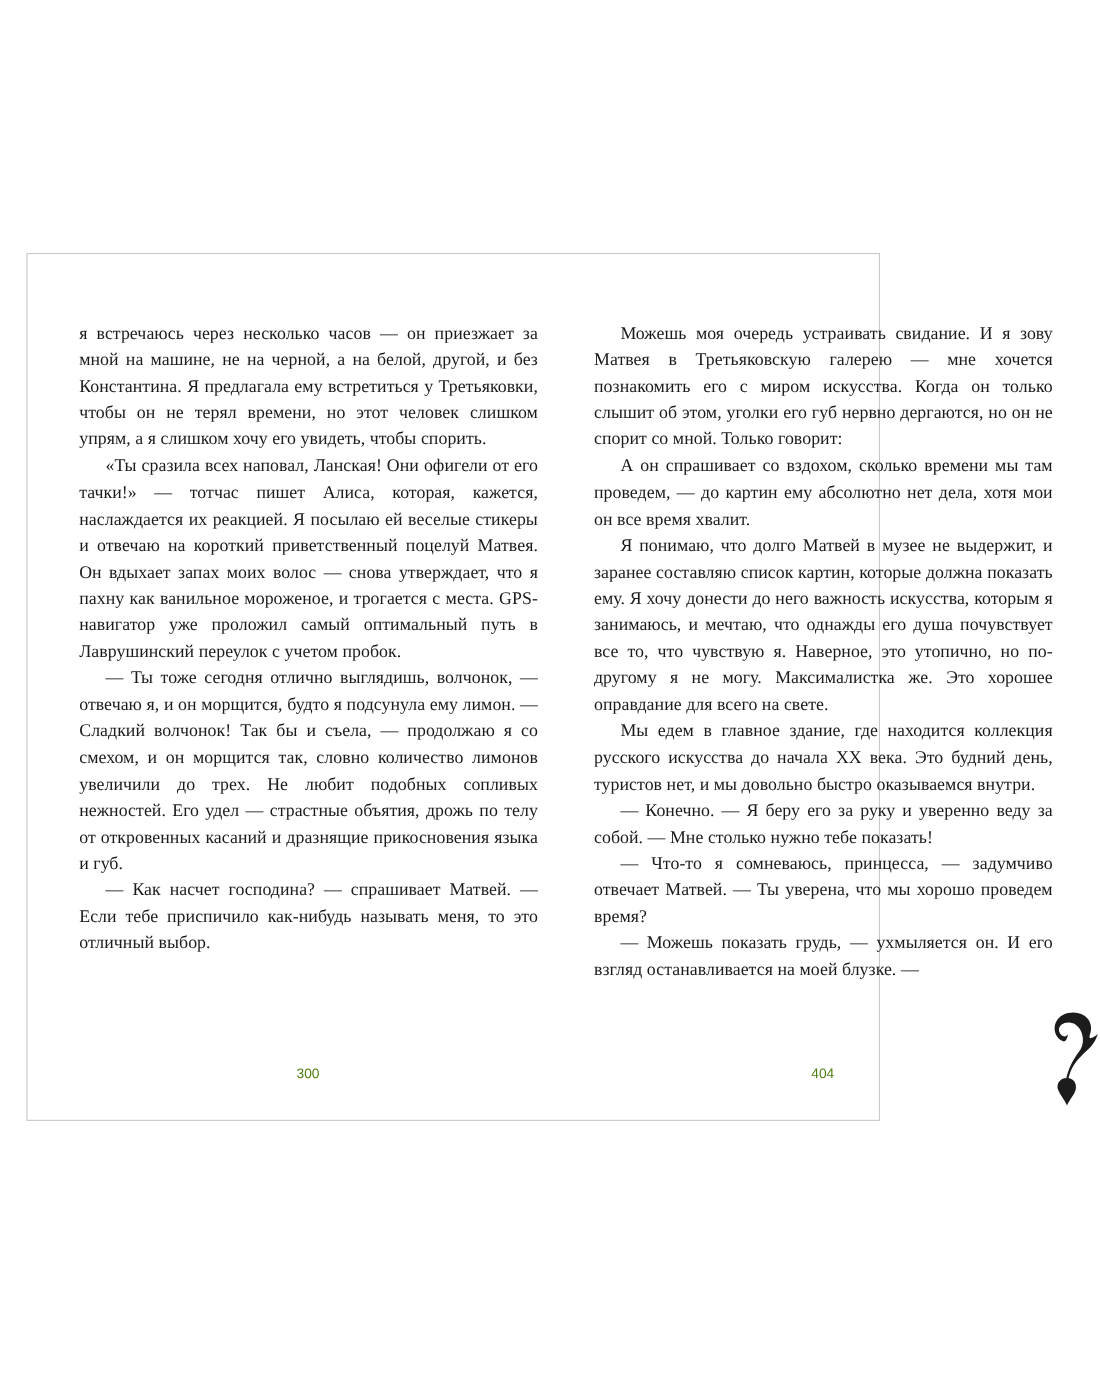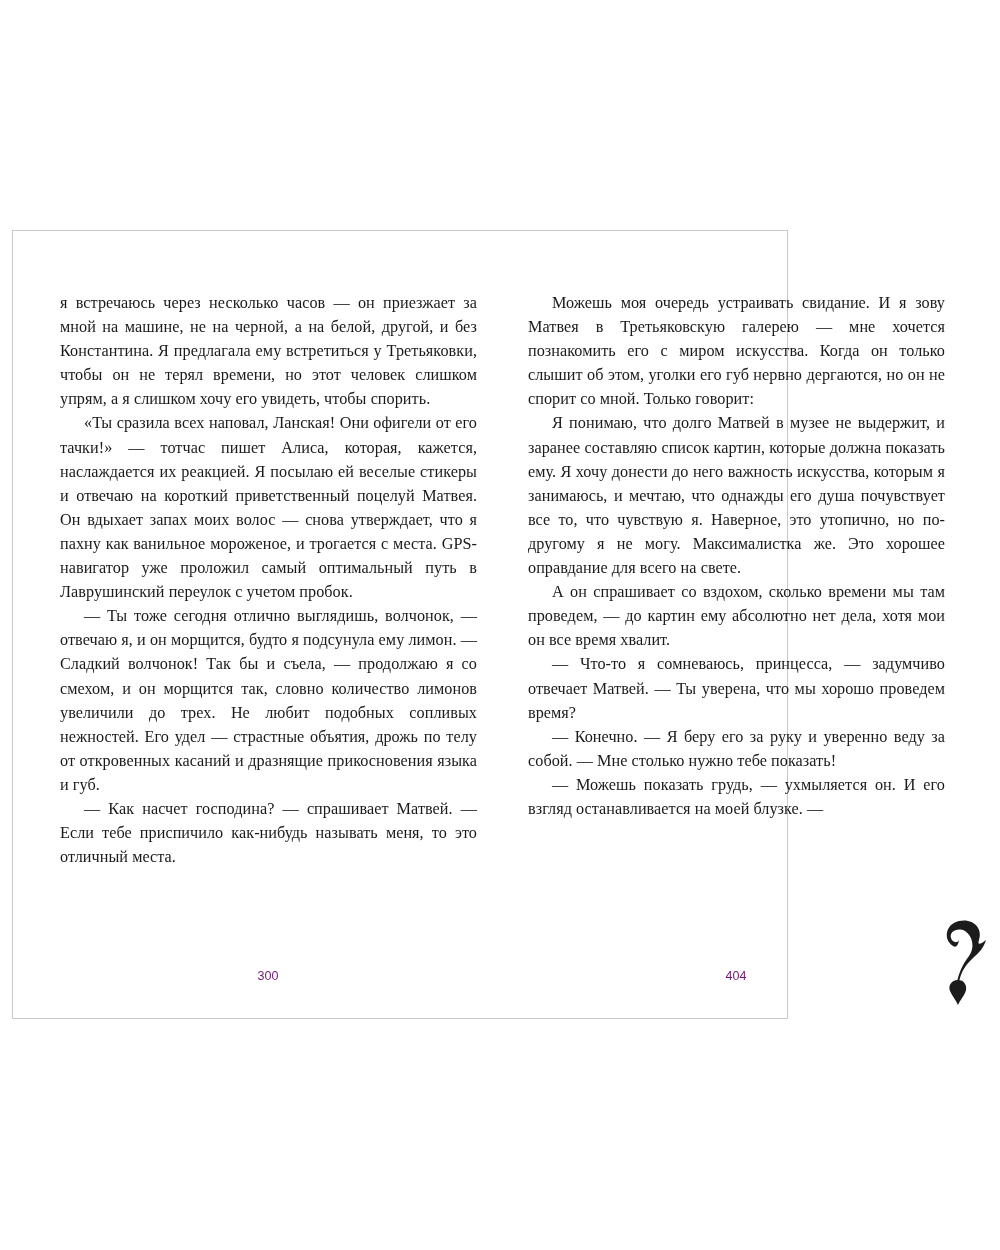--- a/index.html
+++ b/index.html
@@ -1,63 +1,64 @@
 <!DOCTYPE html>
 <html><head>
   <meta charset="utf-8">
   <style>
     html, body { margin: 0; padding: 0; background: #ffffff; }
     body { width: 1000px; height: 1250px; position: relative; overflow: hidden; }
     .spread {
-      position: absolute; left: 12px; top: 230px; width: 776px; height: 789px;
+      position: absolute; left: 24px; top: 230px; width: 776px; height: 789px;
       border: 1px solid #c8c8c8; box-sizing: border-box; background: #fff;
     }
     .page { position: absolute; top: 60px; width: 417px; }
     .page.left { left: 47px; }
     .page.right { left: 515px; }
     .page p {
       margin: 0;
       font-family: "Liberation Serif", "DejaVu Serif", serif;
       font-size: 16.2px;
       line-height: 24.1px;
       color: #1a1a1a;
       text-align: justify;
       text-indent: 24px;
       letter-spacing: 0.05px;
       hyphens: manual;
     }
     .page p.noindent { text-indent: 0; }
     .folio {
       position: absolute; top: 738px;
       font-family: "Liberation Sans", "DejaVu Sans", sans-serif;
-      font-size: 12.5px; color: #701a75; width: 60px; text-align: center;
+      font-size: 12.5px; color: #4d7c0f; width: 60px; text-align: center;
     }
     .folio.left { left: 225px; }
     .folio.right { left: 693px; }
     .ornament { position: absolute; left: 926px; top: 685px; width: 50px; height: 90px; }
   </style>
 </head>
 <body>
 
 <div class="spread">
 
   <div class="page left">
     <p class="noindent">я встречаюсь через несколько часов — он приезжает за мной на машине, не на черной, а на белой, другой, и без Константина. Я предлагала ему встретиться у Третьяковки, чтобы он не терял времени, но этот человек слишком упрям, а я слишком хочу его увидеть, чтобы спорить.</p>
     <p>«Ты сразила всех наповал, Ланская! Они офигели от его тачки!» — тотчас пишет Алиса, которая, кажется, наслаждается их реакцией. Я посылаю ей веселые стикеры и отвечаю на короткий приветственный поцелуй Матвея. Он вдыхает запах моих волос — снова утверждает, что я пахну как ванильное мороженое, и трогается с места. GPS-навигатор уже проложил самый оптимальный путь в Лаврушинский переулок с учетом пробок.</p>
     <p>— Ты тоже сегодня отлично выглядишь, волчонок, — отвечаю я, и он морщится, будто я подсунула ему лимон. — Сладкий волчонок! Так бы и съела, — продолжаю я со смехом, и он морщится так, словно количество лимонов увеличили до трех. Не любит подобных сопливых нежностей. Его удел — страстные объятия, дрожь по телу от откровенных касаний и дразнящие прикосновения языка и губ.</p>
-    <p>— Как насчет господина? — спрашивает Матвей. — Если тебе приспичило как-нибудь называть меня, то это отличный места.</p>
+    <p>— Как насчет господина? — спрашивает Матвей. — Если тебе приспичило как-нибудь называть меня, то это отличный выбор.</p>
   </div>
   <div class="folio left">300</div>
 
   <div class="page right">
     <p>Можешь моя очередь устраивать свидание. И я зову Матвея в Третьяковскую галерею — мне хочется познакомить его с миром искусства. Когда он только слышит об этом, уголки его губ нервно дергаются, но он не спорит со мной. Только говорит:</p>
+    <p>А он спрашивает со вздохом, сколько времени мы там проведем, — до картин ему абсолютно нет дела, хотя мои он все время хвалит.</p>
     <p>Я понимаю, что долго Матвей в музее не выдержит, и заранее составляю список картин, которые должна показать ему. Я хочу донести до него важность искусства, которым я занимаюсь, и мечтаю, что однажды его душа почувствует все то, что чувствую я. Наверное, это утопично, но по-другому я не могу. Максималистка же. Это хорошее оправдание для всего на свете.</p>
-    <p>А он спрашивает со вздохом, сколько времени мы там проведем, — до картин ему абсолютно нет дела, хотя мои он все время хвалит.</p>
+    <p>Мы едем в главное здание, где находится коллекция русского искусства до начала XX века. Это будний день, туристов нет, и мы довольно быстро оказываемся внутри.</p>
+    <p>— Конечно. — Я беру его за руку и уверенно веду за собой. — Мне столько нужно тебе показать!</p>
     <p>— Что-то я сомневаюсь, принцесса, — задумчиво отвечает Матвей. — Ты уверена, что мы хорошо проведем время?</p>
-    <p>— Конечно. — Я беру его за руку и уверенно веду за собой. — Мне столько нужно тебе показать!</p>
     <p>— Можешь показать грудь, — ухмыляется он. И его взгляд останавливается на моей блузке. —</p>
   </div>
   <div class="folio right">404</div>
 
   <svg class="ornament" viewBox="0 0 50 90">
     <path d="M14 30 C4 24 6 8 20 5 C34 2 44 12 40 24 C38 30 42 28 47 24 C44 34 38 38 32 44 C26 50 22 56 20 66 L18 66 C20 56 24 48 30 40 C36 32 34 20 26 15 C18 11 10 16 12 22 C13 26 18 28 20 24 C19 30 17 32 14 30 Z" fill="#1c1c1c"></path>
     <path d="M19 64 C12 64 9 70 11 75 C13 80 17 84 19 89 C21 84 26 79 27 74 C28 69 25 64 19 64 Z" fill="#1c1c1c"></path>
   </svg>
 </div>
 

